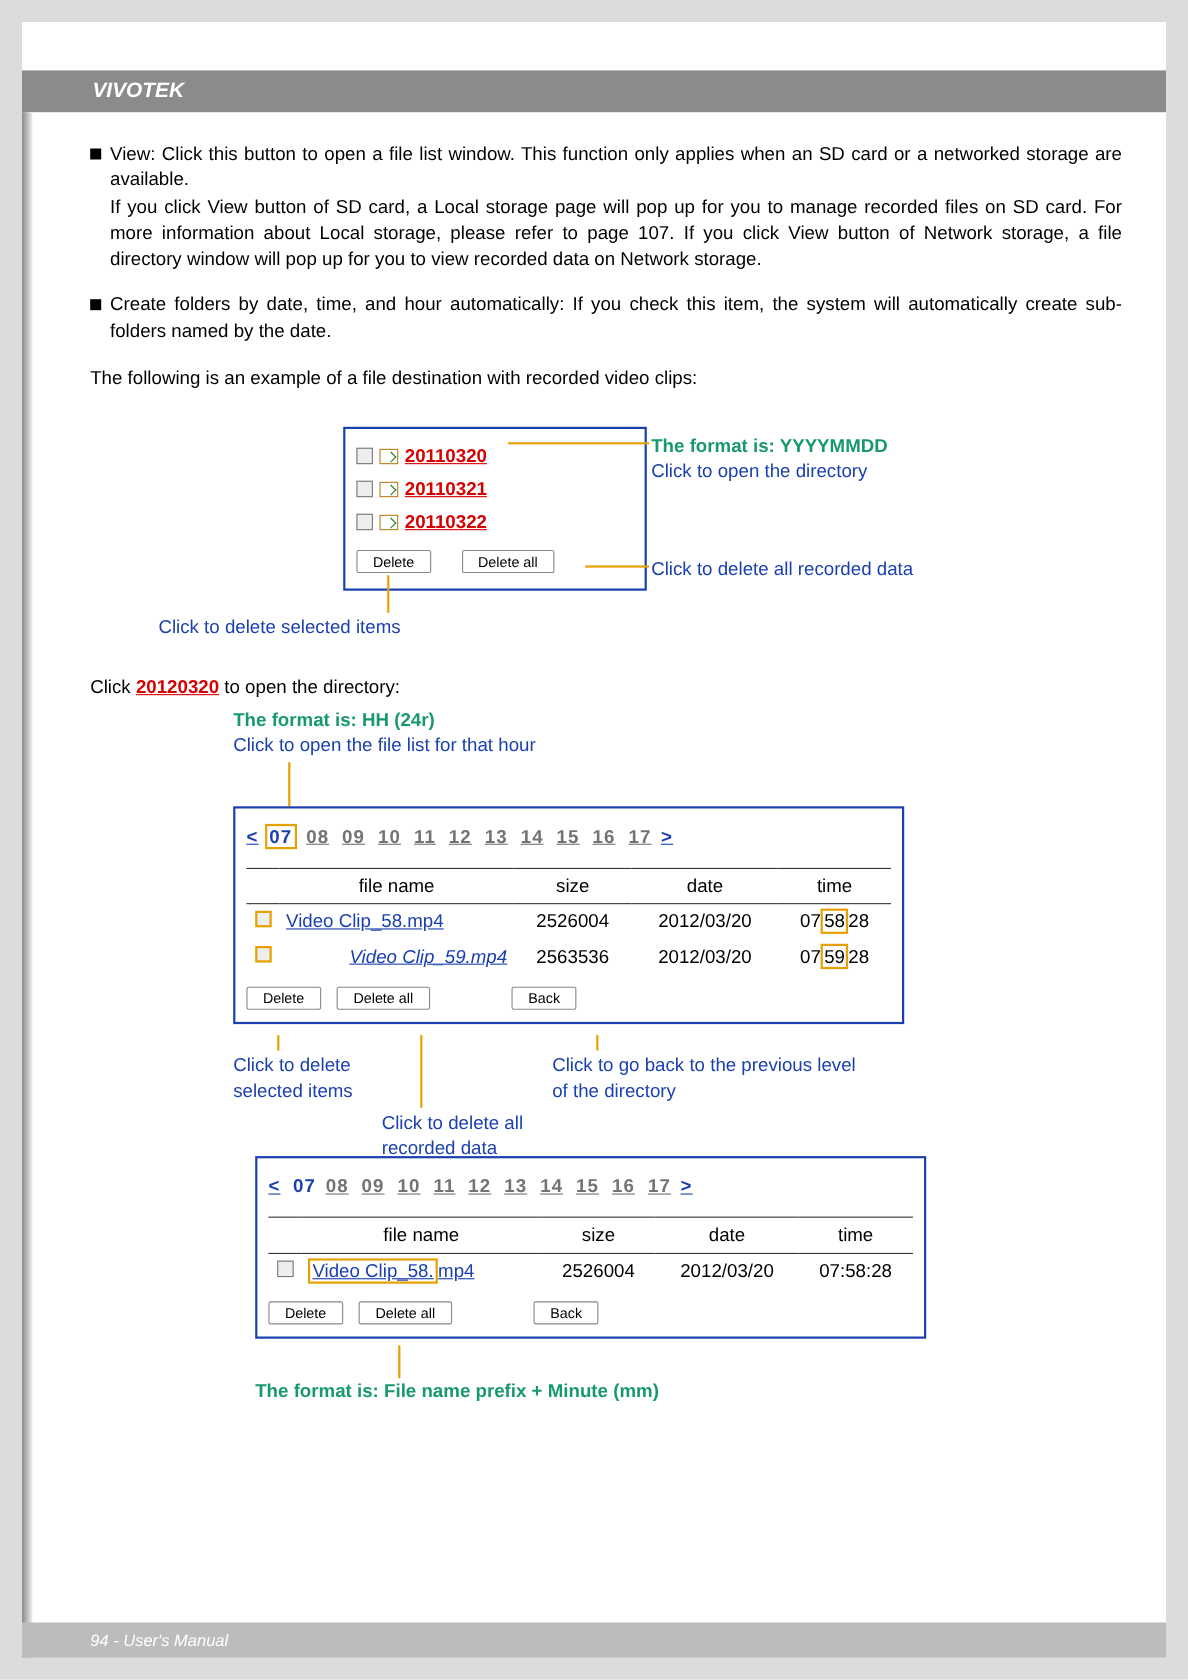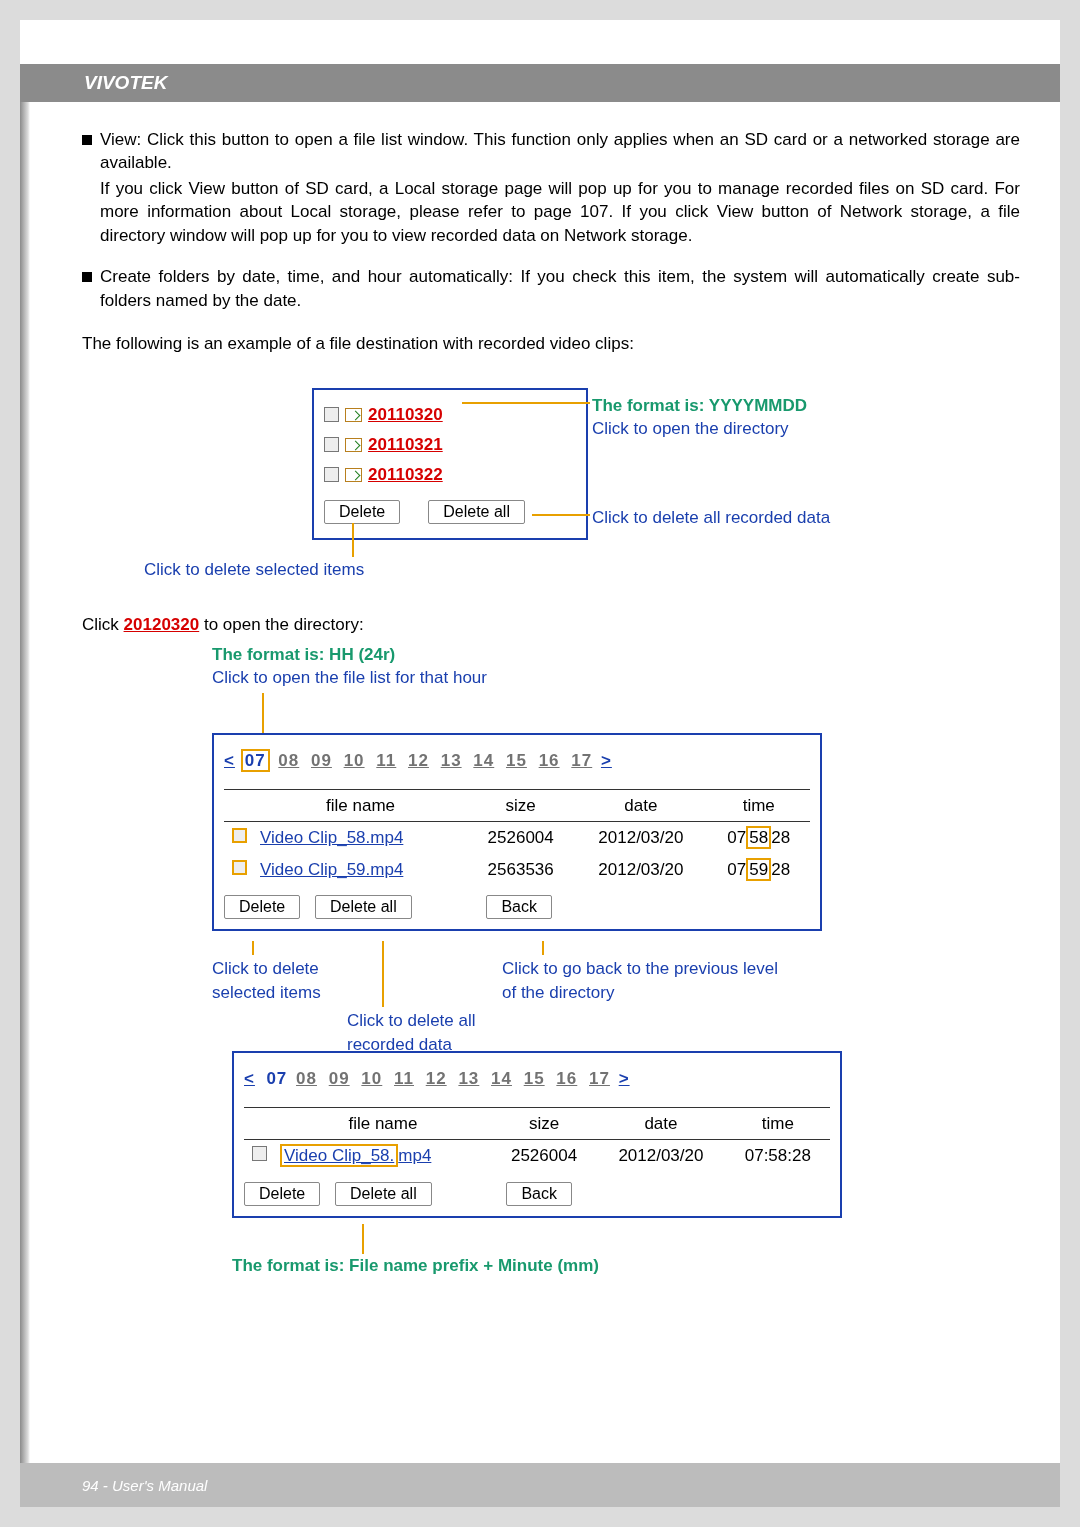--- a/index.html
+++ b/index.html
@@ -31,21 +31,21 @@
   }
   .left-edge {
     position: absolute;
     left: 0; top: 82px; bottom: 0;
     width: 10px;
     background: linear-gradient(to right, #8b8b8b, #ddd 80%, #fff);
   }
   .footer {
     position: absolute;
     left: 0; right: 0; bottom: 0;
-    height: 44px;
+    height: 32px;
     background: #bcbcbc;
     color: #fff;
     font-style: italic;
     font-size: 15px;
     padding-left: 62px;
     display: flex; align-items: center;
   }
   .content {
     position: absolute;
     left: 62px; top: 108px; right: 40px; bottom: 40px;
@@ -66,21 +66,21 @@
     width: 276px;
     padding: 10px 10px 14px 10px;
     font-family: Arial;
     margin-left: 20px;
   }
   .dir-item { display: flex; align-items: center; gap: 6px; height: 30px; }
   .dir-cb { width: 15px; height: 15px; border: 1px solid #777; background: #eee; }
   .dir-ic { width: 17px; height: 14px; border: 1px solid #b87f1e; position: relative; }
   .dir-ic::after { content: ''; position: absolute; right: 2px; top: 3px; width: 6px; height: 6px; border: 1px solid #1e7d1e; border-left: 0; border-bottom: 0; transform: rotate(45deg); }
   .dir-actions { margin-top: 10px; display: flex; gap: 28px; position: relative; }
-  .btn { border: 1px solid #888; padding: 2px 14px; font-size: 16px; background: #fff; border-radius: 2px; }
+  .btn { border: 1px solid #888; padding: 2px 14px; font-size: 13px; background: #fff; border-radius: 2px; }
 
   .overlay-container { position: relative; margin-top: 14px; }
   .pointer-stick-yellow { position: absolute; background: #e8a000; height: 2px; }
 
   .table-outer { border: 2px solid #1a3fae; width: 610px; padding: 14px 10px 10px 10px; font-family: Arial; }
   .hour-row { color: #1a3fae; font-weight: bold; letter-spacing: 1px; }
   .hour-row a { text-decoration: underline; color: #737373; margin: 0 3px; }
   .tb { width: 100%; border-collapse: collapse; margin-top: 16px; }
   .tb th { border-top: 1px solid #333; border-bottom: 1px solid #333; font-weight: normal; padding: 4px 6px; }
   .tb td { padding: 4px 6px; text-align: center; }
@@ -200,21 +200,21 @@
           <td><span class="cb hl-yellow-box"></span></td>
           <td class="blink" style="text-align:left;">Video Clip_58.mp4</td>
           <td>2526004</td>
           <td>2012/03/20</td>
           <td>
             <span>07</span><span class="hl-yellow-box" style="padding:0 1px;">58</span><span>28</span>
           </td>
         </tr>
         <tr>
           <td><span class="cb hl-yellow-box"></span></td>
-          <td class="blink" style="text-align:left;">Video Clip_59.mp4</td>
+          <td class="blink" style="text-align:right;font-style:italic;">Video Clip_59.mp4</td>
           <td>2563536</td>
           <td>2012/03/20</td>
           <td>
             <span>07</span><span class="hl-yellow-box" style="padding:0 1px;">59</span><span>28</span>
           </td>
         </tr>
       </tbody>
         </table>
       <div class="actions2">
         <button class="btn">Delete</button>

